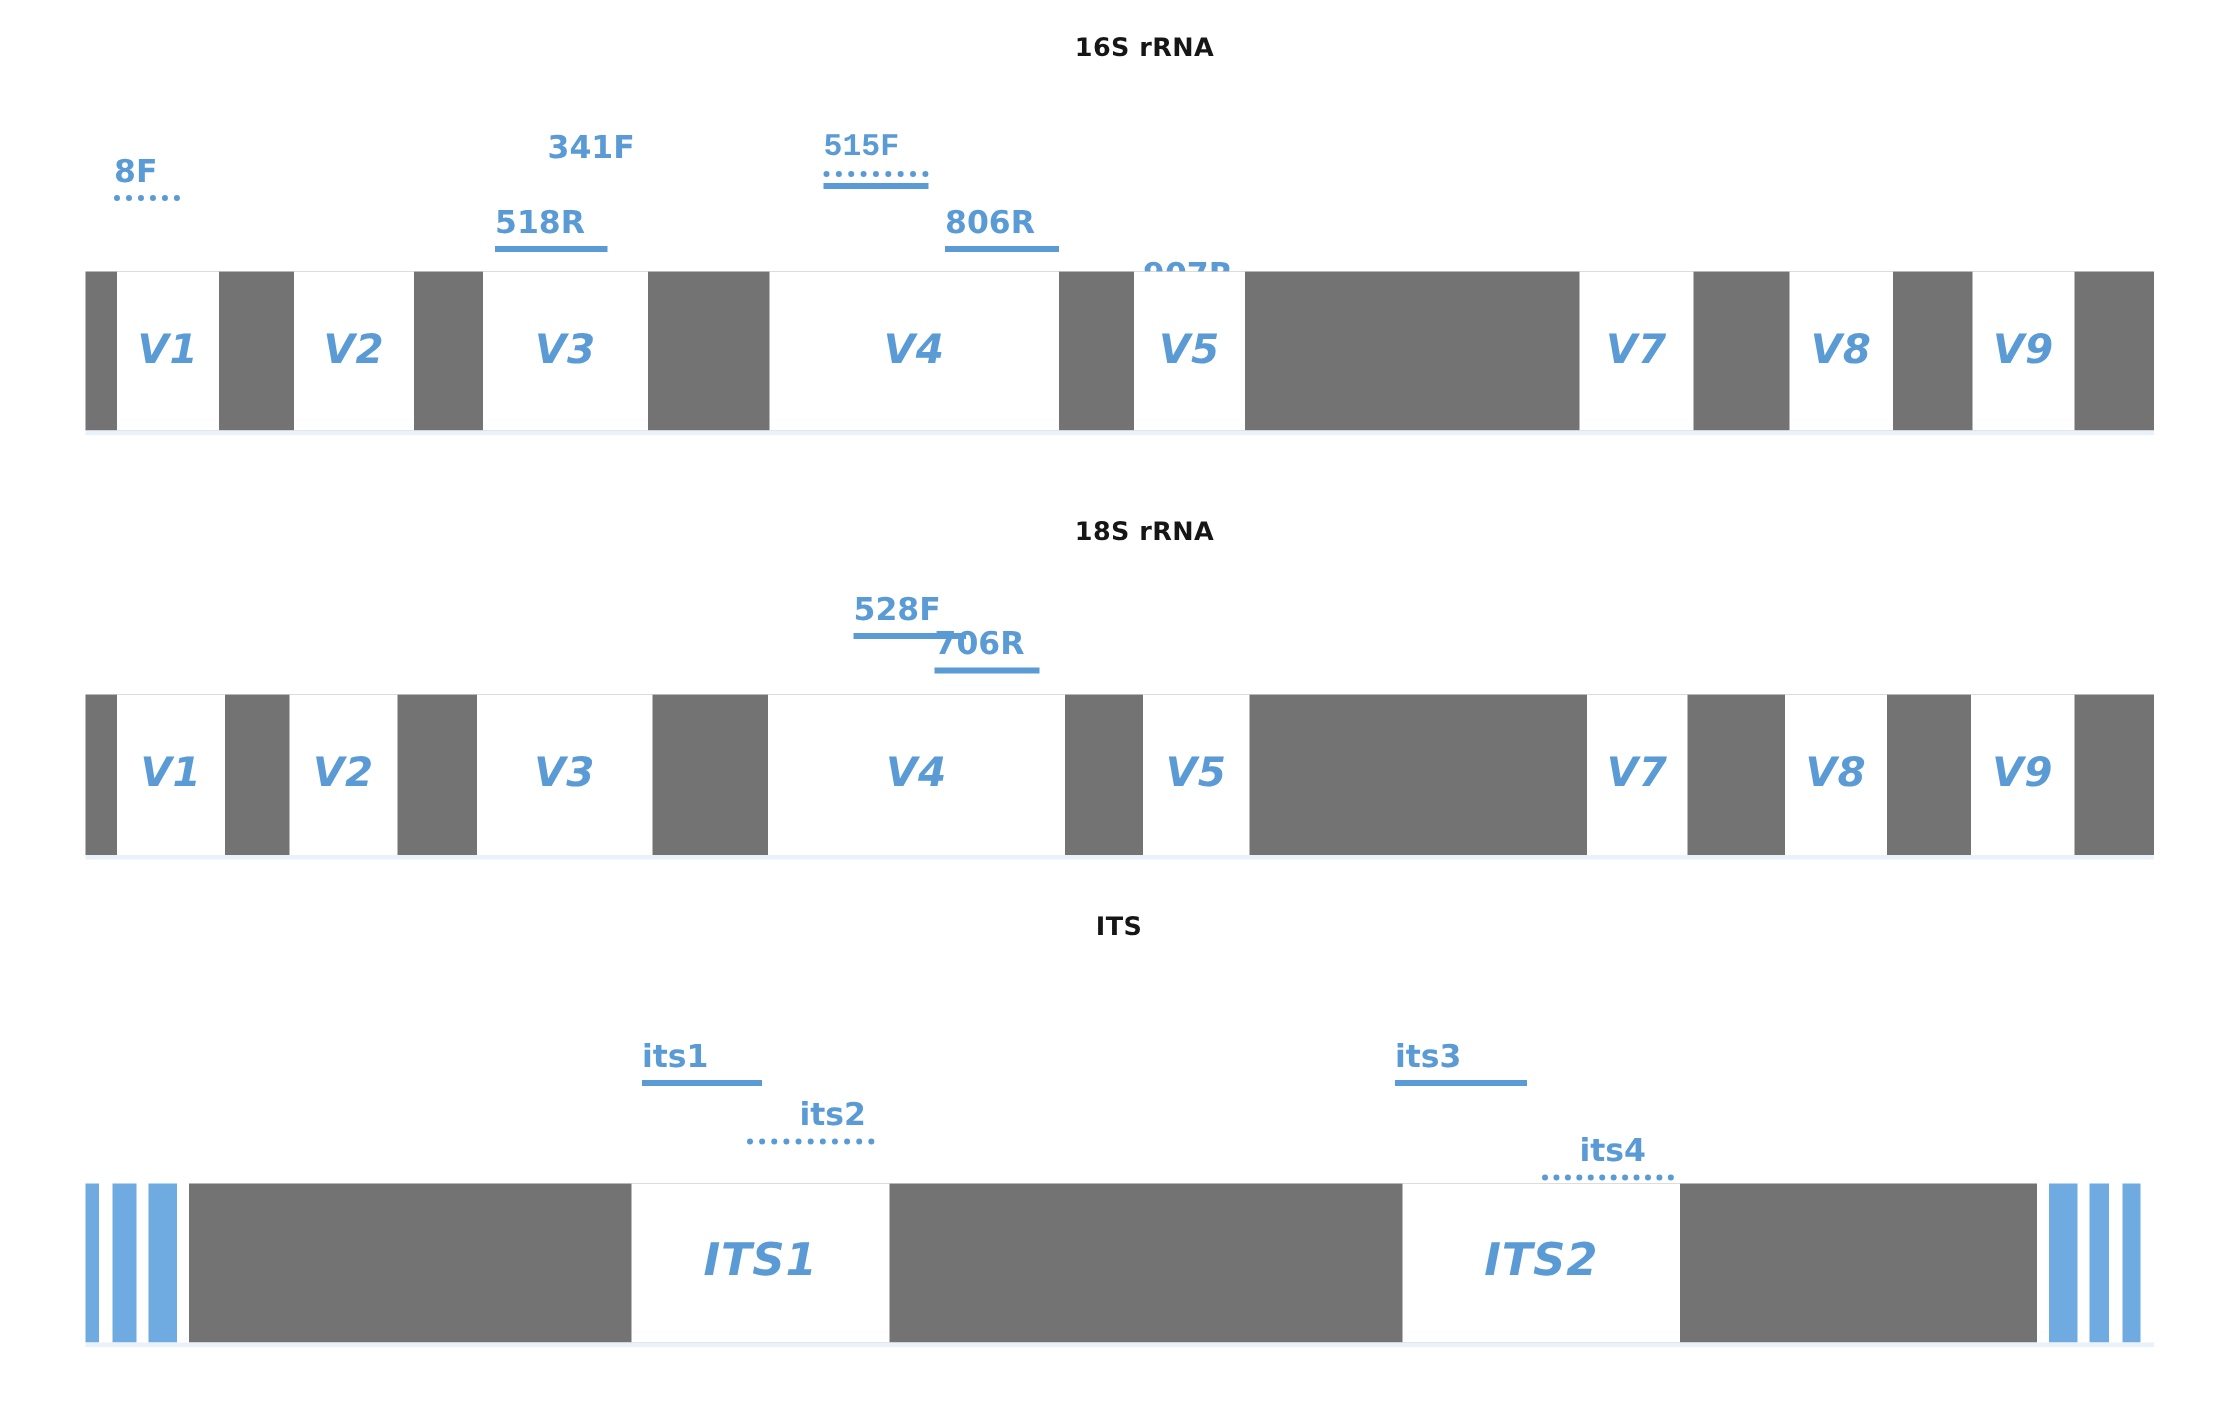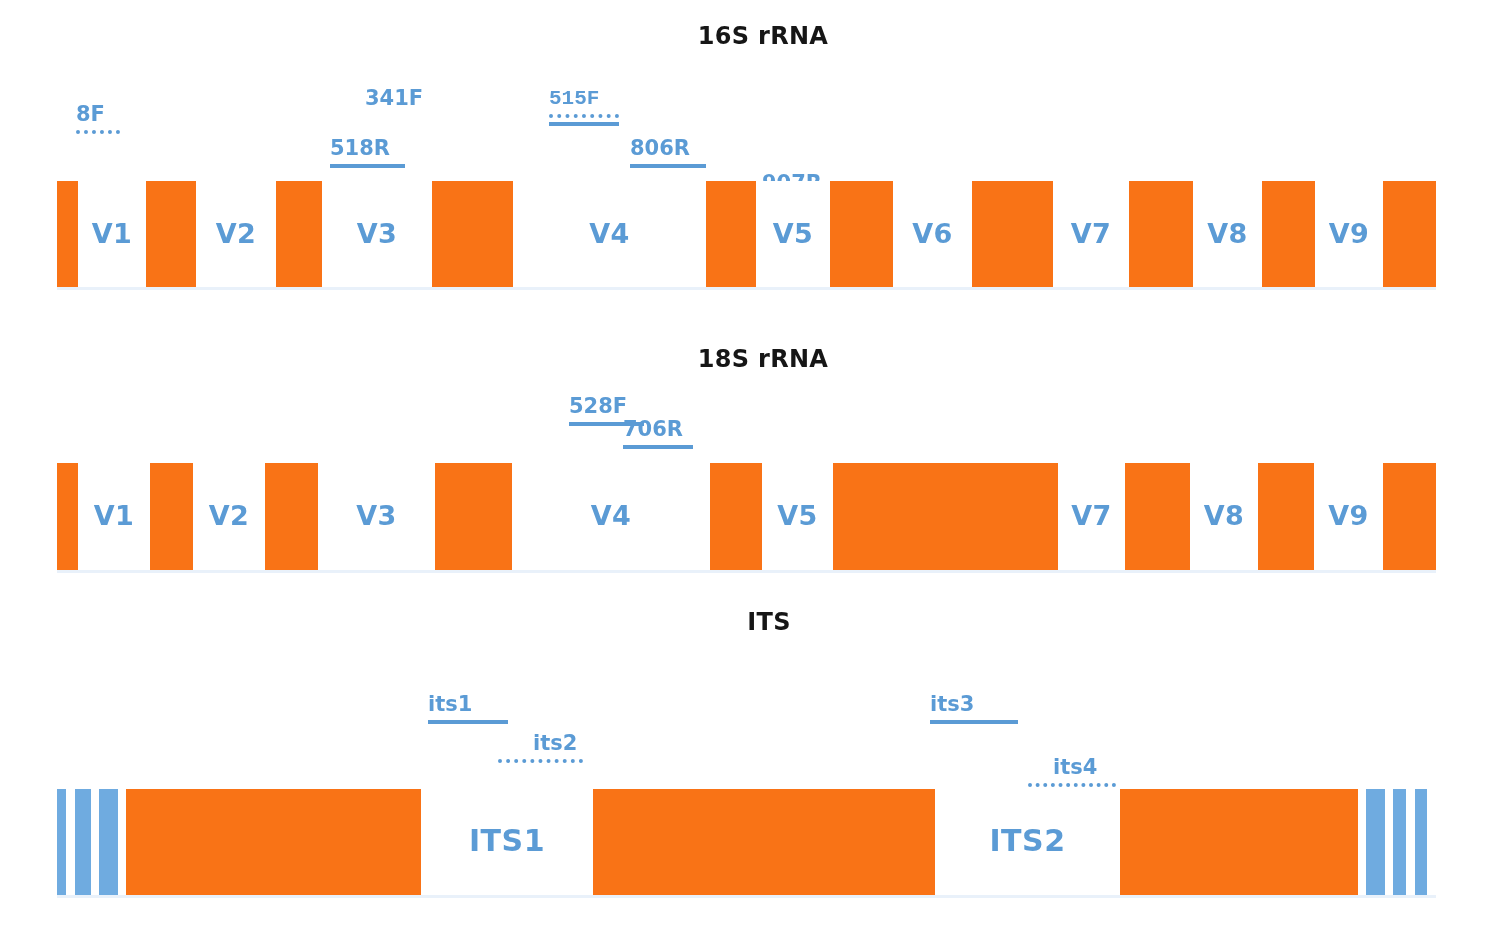--- a/index.html
+++ b/index.html
@@ -8,21 +8,21 @@
     background:#ffffff;
     font-family:"DejaVu Sans","Liberation Sans",sans-serif;
     position:relative;overflow:hidden;
   }
   .stage{position:absolute;left:0;top:0;width:1488px;height:939px;}
 
   .title{
     position:absolute;
     font-weight:bold;
     color:#161616;
-    font-size:24px;
+    font-size:17px;
     letter-spacing:0.3px;
     white-space:nowrap;
     transform:translateX(-50%);
   }
 
   
   .primer{
     position:absolute;
     color:#5B9BD5;
     font-weight:bold;
@@ -40,21 +40,22 @@
   .primer .rule.dotted{
     background:none;
     height:0;
     border-top:4px dotted #5B9BD5;
     margin-top:5px;
   }
 
   
   .bar{
     position:absolute;
-    background:#f97316;
+    background:#737373;
+    font-style:italic;
   }
   .seg{
     position:absolute;
     top:0;
     height:100%;
     background:#ffffff;
     display:flex;
     align-items:center;
     justify-content:center;
     box-sizing:border-box;
@@ -129,23 +130,20 @@
       </div>
     <div class="seg" style="left:265px;width:110px;">
       <span>V3</span>
       </div>
     <div class="seg" style="left:456px;width:193px;">
       <span>V4</span>
       </div>
     <div class="seg" style="left:699px;width:74px;">
       <span>V5</span>
       </div>
-    <div class="seg" style="left:836px;width:79px;">
-      <span>V6</span>
-      </div>
     <div class="seg" style="left:996px;width:76px;">
       <span>V7</span>
       </div>
     <div class="seg" style="left:1136px;width:69px;">
       <span>V8</span>
       </div>
     <div class="seg" style="left:1258px;width:68px;">
       <span>V9</span>
       </div>
   </div>
@@ -184,21 +182,21 @@
       </div>
     <div class="seg" style="left:1133px;width:68px;">
       <span>V8</span>
       </div>
     <div class="seg" style="left:1257px;width:69px;">
       <span>V9</span>
       </div>
   </div>
   <div class="barshadow" style="left:57px;top:570px;width:1379px;"></div>
 
-  <div class="title" style="left:746px;top:608px;margin-left:23px;">ITS</div>
+  <div class="title" style="left:746px;top:608px;">ITS</div>
 
   <div class="primer" style="left:428px;top:694px;">
     <span class="ptext">its1</span>
     <span class="rule" style="width:80px;"></span>
   </div>
 
   <div class="primer" style="left:533px;top:733px;">
     <span class="ptext">its2</span>
     <span class="rule dotted" style="width:85px;margin-left:-35px;"></span>
   </div>

